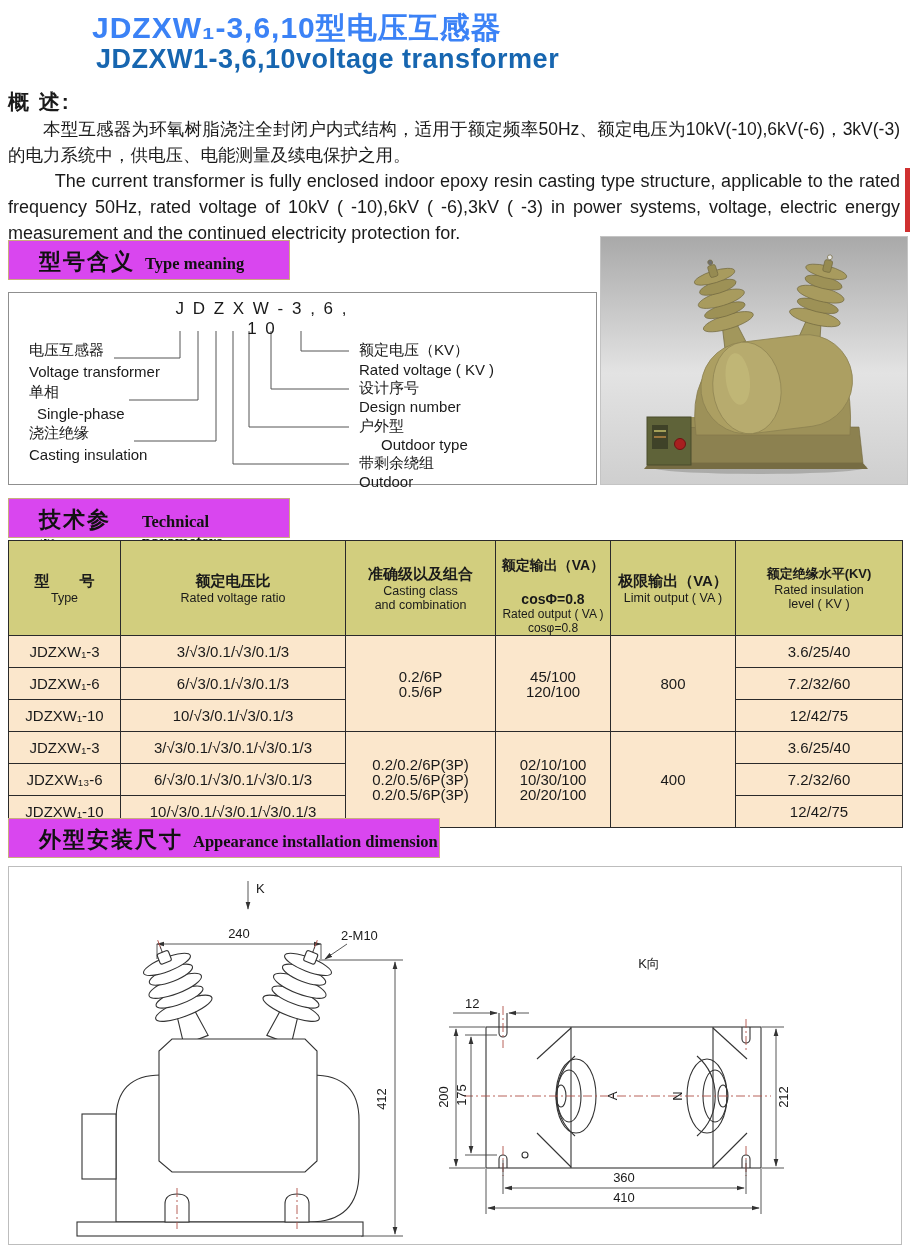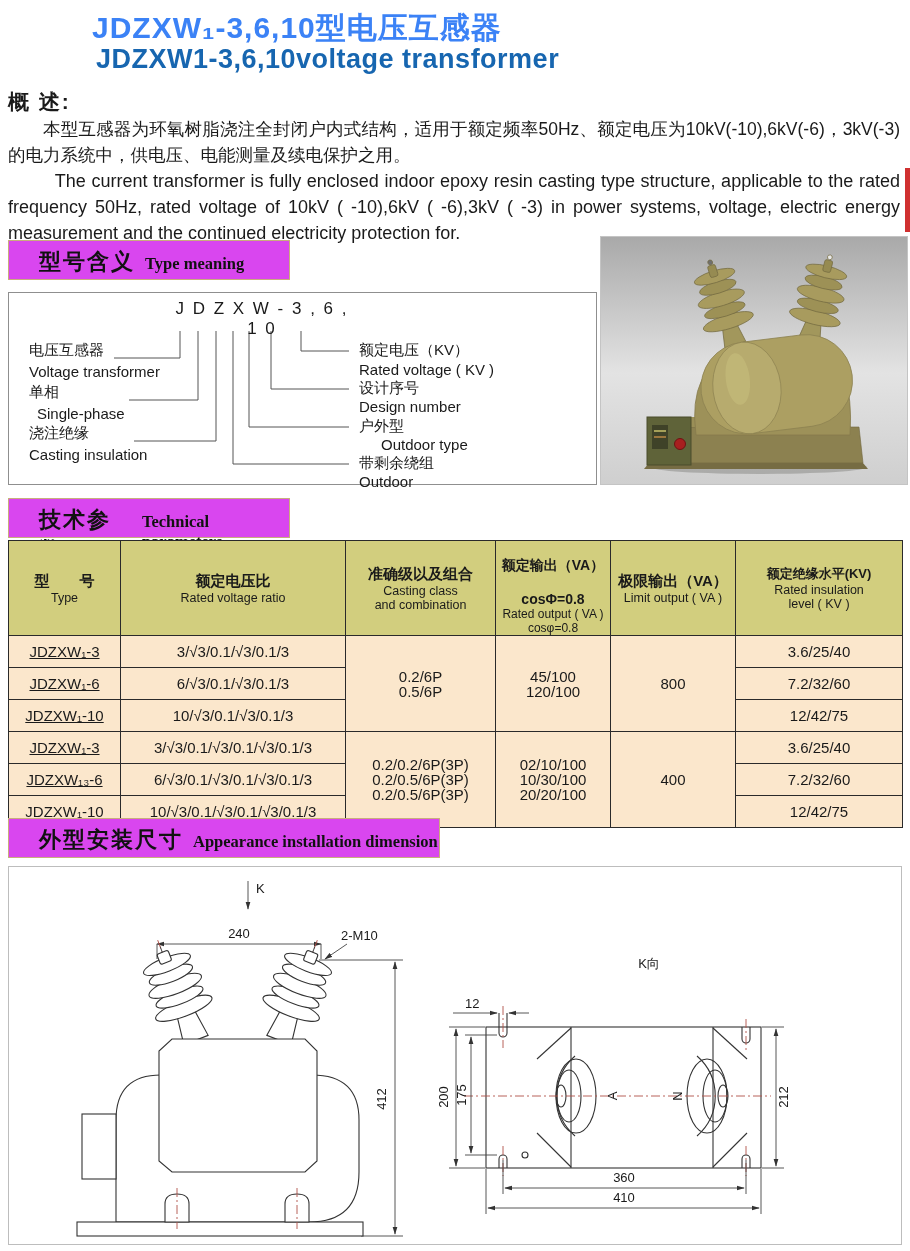--- a/index.html
+++ b/index.html
@@ -39,21 +39,21 @@
   #tp-table th,#tp-table td{border:1px solid #2a2a2a;text-align:center;vertical-align:middle;padding:0;}
   #tp-table thead tr{height:80px;}
   #tp-table tbody tr{height:32px;}
   #tp-table thead th{background:#d2ce7e;font-weight:normal;}
   #tp-table tbody td{background:#fbe7cc;font-size:15px;}
   th .zh{font-size:15px;font-weight:bold;}
   th .zh2{font-size:14px;font-weight:bold;margin-top:16px;}
   th .zhs{font-size:13px;font-weight:bold;}
   th .en{font-size:12.5px;}
   th .ens{font-size:12px;}
-  td.typec{font-size:15.5px;text-decoration:underline;}
+  td.typec{font-size:15.5px;}
   .mcell{display:flex;flex-direction:column;justify-content:space-between;height:100%;}
   .mcell div{line-height:1;}
 
   
   #draw-box{position:absolute;left:8px;top:866px;width:892px;height:377px;border:1px solid #bdbdbd;background:#fff;}
   .olx{stroke:#333;stroke-width:1.1;fill:none;}
   .olw{stroke:#333;stroke-width:1.1;fill:#fff;}
   .dl{stroke:#444;stroke-width:.9;fill:none;}
   .cl{stroke:#b05048;stroke-width:.9;fill:none;stroke-dasharray:9 3 2 3;}
   .dt{font-family:"Liberation Sans","DejaVu Sans",sans-serif;font-size:13px;fill:#1a1a1a;}

